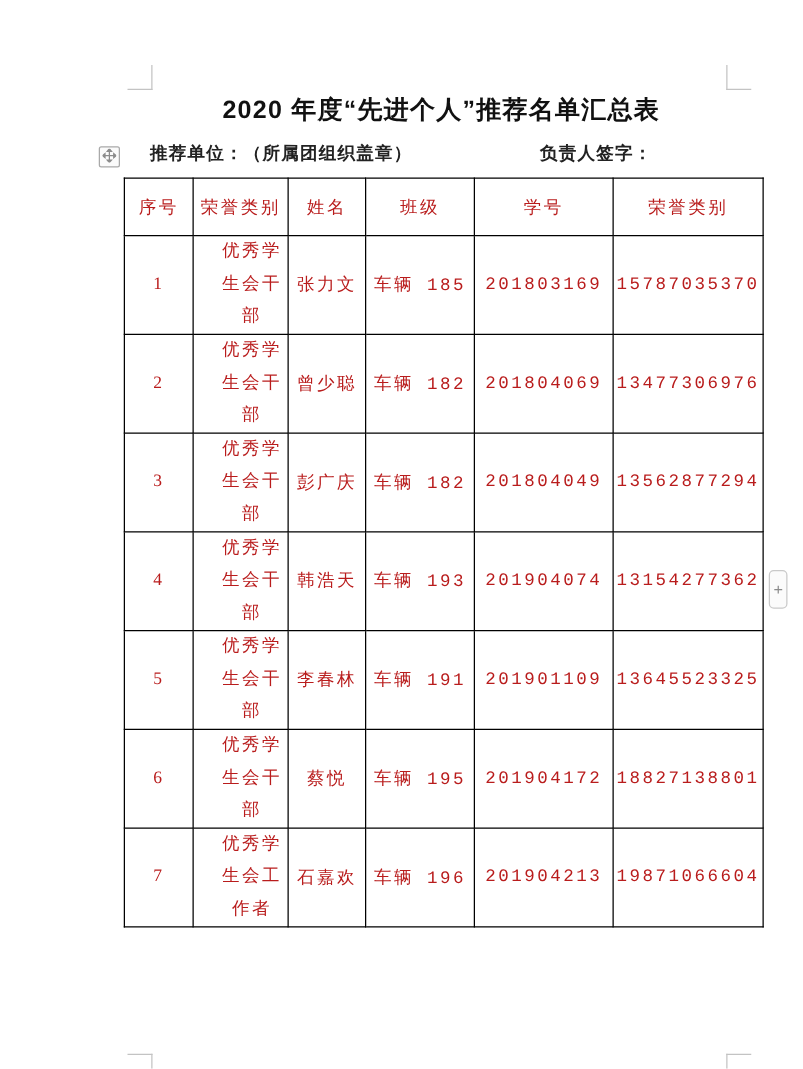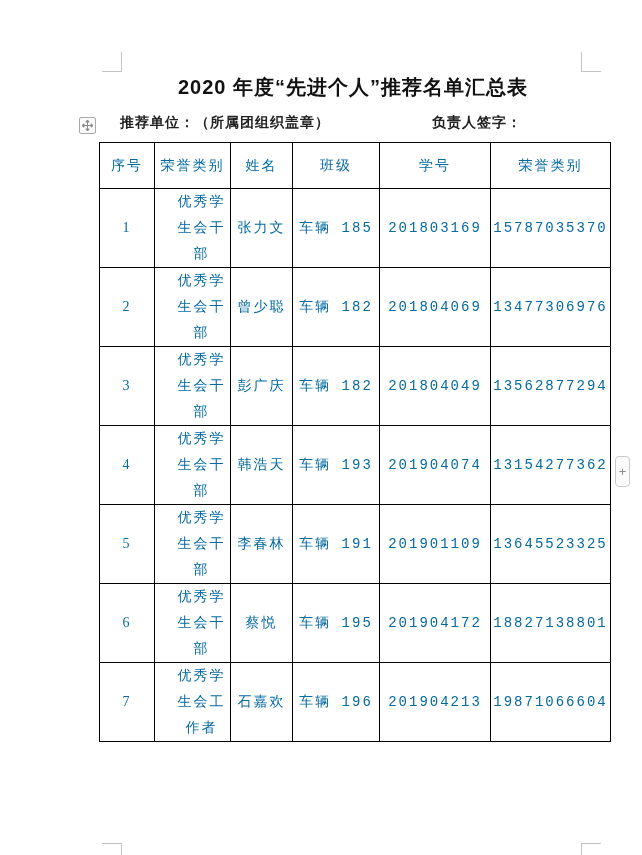--- a/index.html
+++ b/index.html
@@ -57,21 +57,21 @@
     border-collapse: collapse;
     table-layout: fixed;
   }
   table.summary td, table.summary th {
     border: 1px solid #000000;
     text-align: center;
     vertical-align: middle;
     font-size: 14px;
     font-weight: normal;
     letter-spacing: 2px;
-    color: #0369a1;
+    color: #b91c1c;
     overflow: hidden;
   }
   table.summary thead tr { height: 46px; }
   table.summary tbody tr { height: 68px; }
 
   td.honor {
     text-align: left;
     padding-left: 22px;
     padding-right: 4px;
     line-height: 26px;

